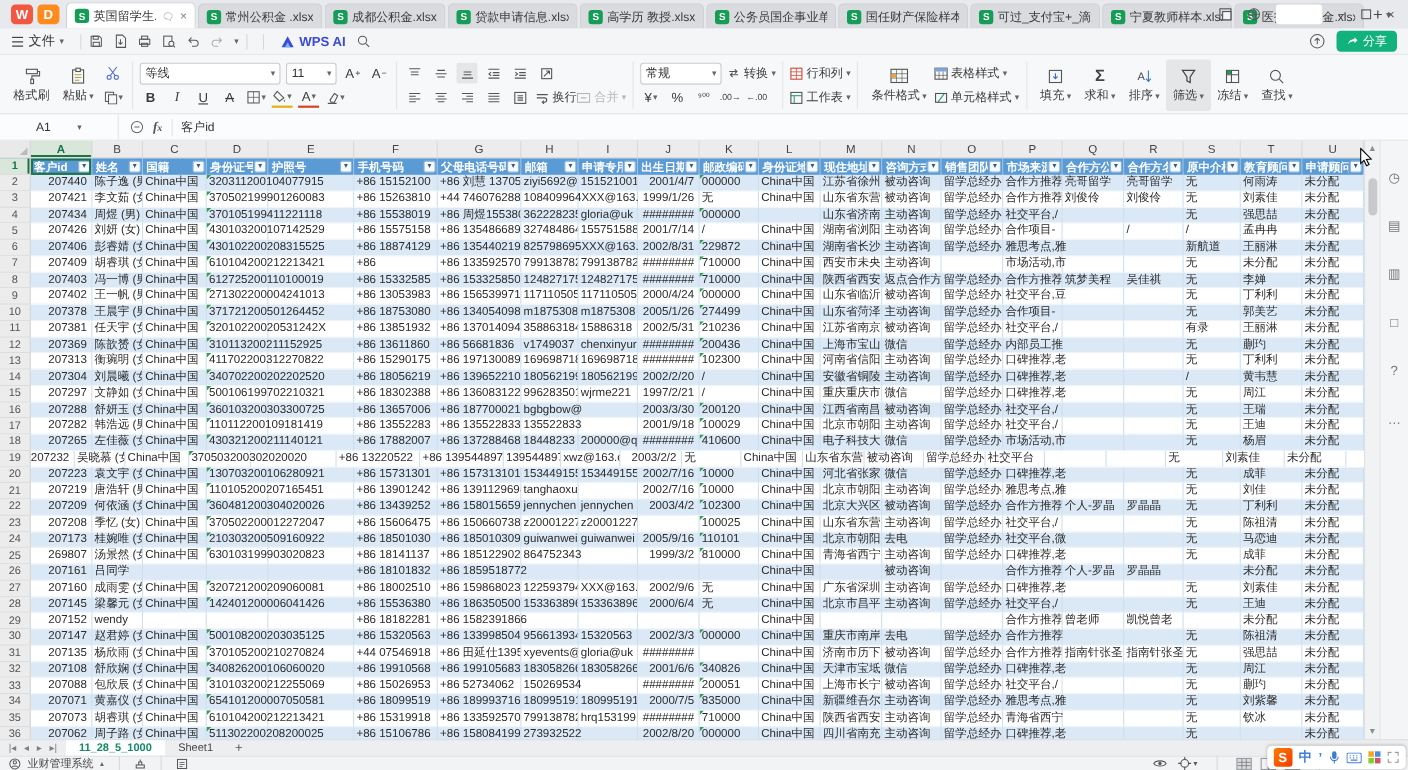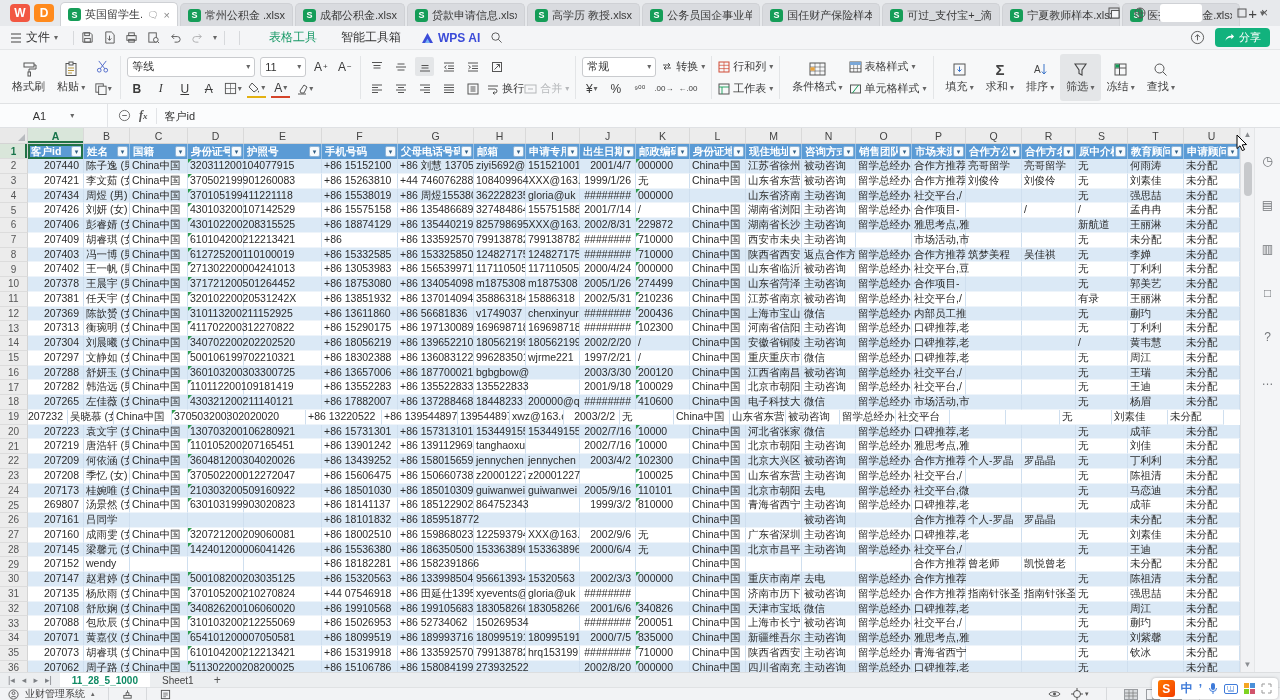--- a/index.html
+++ b/index.html
@@ -226,24 +226,20 @@
     <span style="opacity:.45">
         <svg width="13" height="13" viewBox="0 0 14 14">
           <path d="M11 6H5a3 3 0 0 0 0 6h3" fill="none" stroke="#555"></path>
           <path d="M8.5 3.5L11 6 8.5 8.5" fill="none" stroke="#555"></path>
         </svg>
       </span>
     <span style="font-size:8px;color:#666">▾</span>
   </div>
   <div class="vdiv"></div>
   <div class="vdiv"></div>
-  <div class="menu-items" id="ctx-menu-items">
-      <span class="menu-item ctx">表格工具</span>
-      <span class="menu-item">智能工具箱</span>
-    </div>
   <div class="wpsai">
     <svg width="13" height="12" viewBox="0 0 13 12">
         <path d="M1 11L6.5 1 12 11z" fill="#3b4bd8"></path>
         <path d="M4 11l2.5-4.5L9 11z" fill="#7ab6f5"></path>
       </svg>
     <span>WPS AI</span>
   </div>
   <span class="search">
       <svg width="13" height="13" viewBox="0 0 14 14">
         <circle cx="6" cy="6" r="4" fill="none" stroke="#555"></circle>

